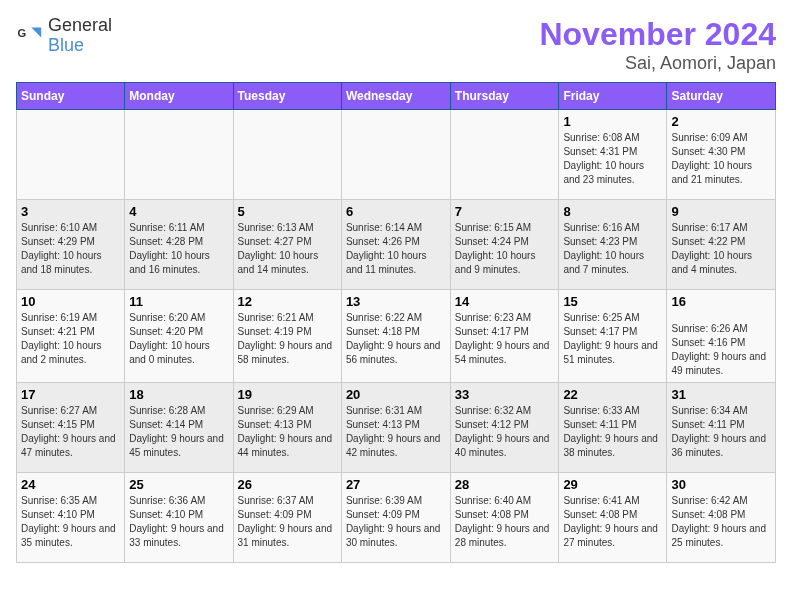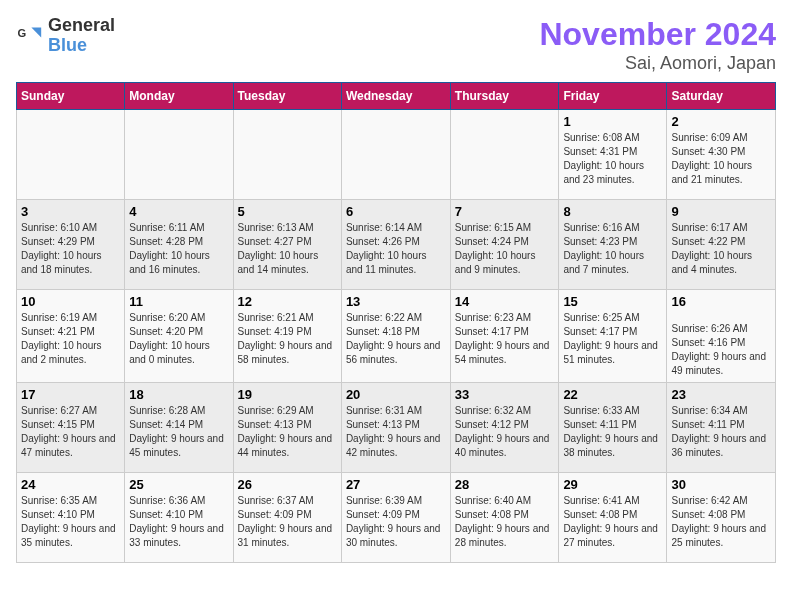--- a/index.html
+++ b/index.html
@@ -16,21 +16,21 @@
       align-items: flex-start;
       margin-bottom: 8px;
     }
     .logo {
       display: flex;
       align-items: center;
       gap: 4px;
     }
     .logo-text {
       font-size: 18px;
-      font-weight: bold;
+      font-weight: normal;
       color: #333;
       line-height: 1.1;
     }
     .logo-text span {
       color: #4a90d9;
       margin-top: 8px;
     }
     .logo-icon {
       width: 28px;
       height: 28px;
@@ -46,21 +46,21 @@
     .subtitle {
       font-size: 18px;
       color: #555;
     }
     table {
       width: 100%;
       border-collapse: collapse;
       font-size: 11px;
     }
     thead tr th {
-      background-color: #be185d;
+      background-color: #8b5cf6;
       color: #fff;
       padding: 6px 4px;
       text-align: left;
       font-size: 12px;
       font-weight: bold;
       border: 1px solid #1a5a9a;
     }
     tbody tr td {
       border: 1px solid #ccc;
       vertical-align: top;
@@ -258,21 +258,21 @@
 Sunset: 4:12 PM
 Daylight: 9 hours and 40 minutes.</div>
         </td>
         <td>
           <div class="day-num">22</div>
           <div class="day-info" style="white-space: pre-line;">Sunrise: 6:33 AM
 Sunset: 4:11 PM
 Daylight: 9 hours and 38 minutes.</div>
         </td>
         <td>
-          <div class="day-num">23</div>
+          <div class="day-num">31</div>
           <div class="day-info" style="white-space: pre-line;">Sunrise: 6:34 AM
 Sunset: 4:11 PM
 Daylight: 9 hours and 36 minutes.</div>
         </td>
       </tr>
       <tr>
         <td>
           <div class="day-num">24</div>
           <div class="day-info" style="white-space: pre-line;">Sunrise: 6:35 AM
 Sunset: 4:10 PM

